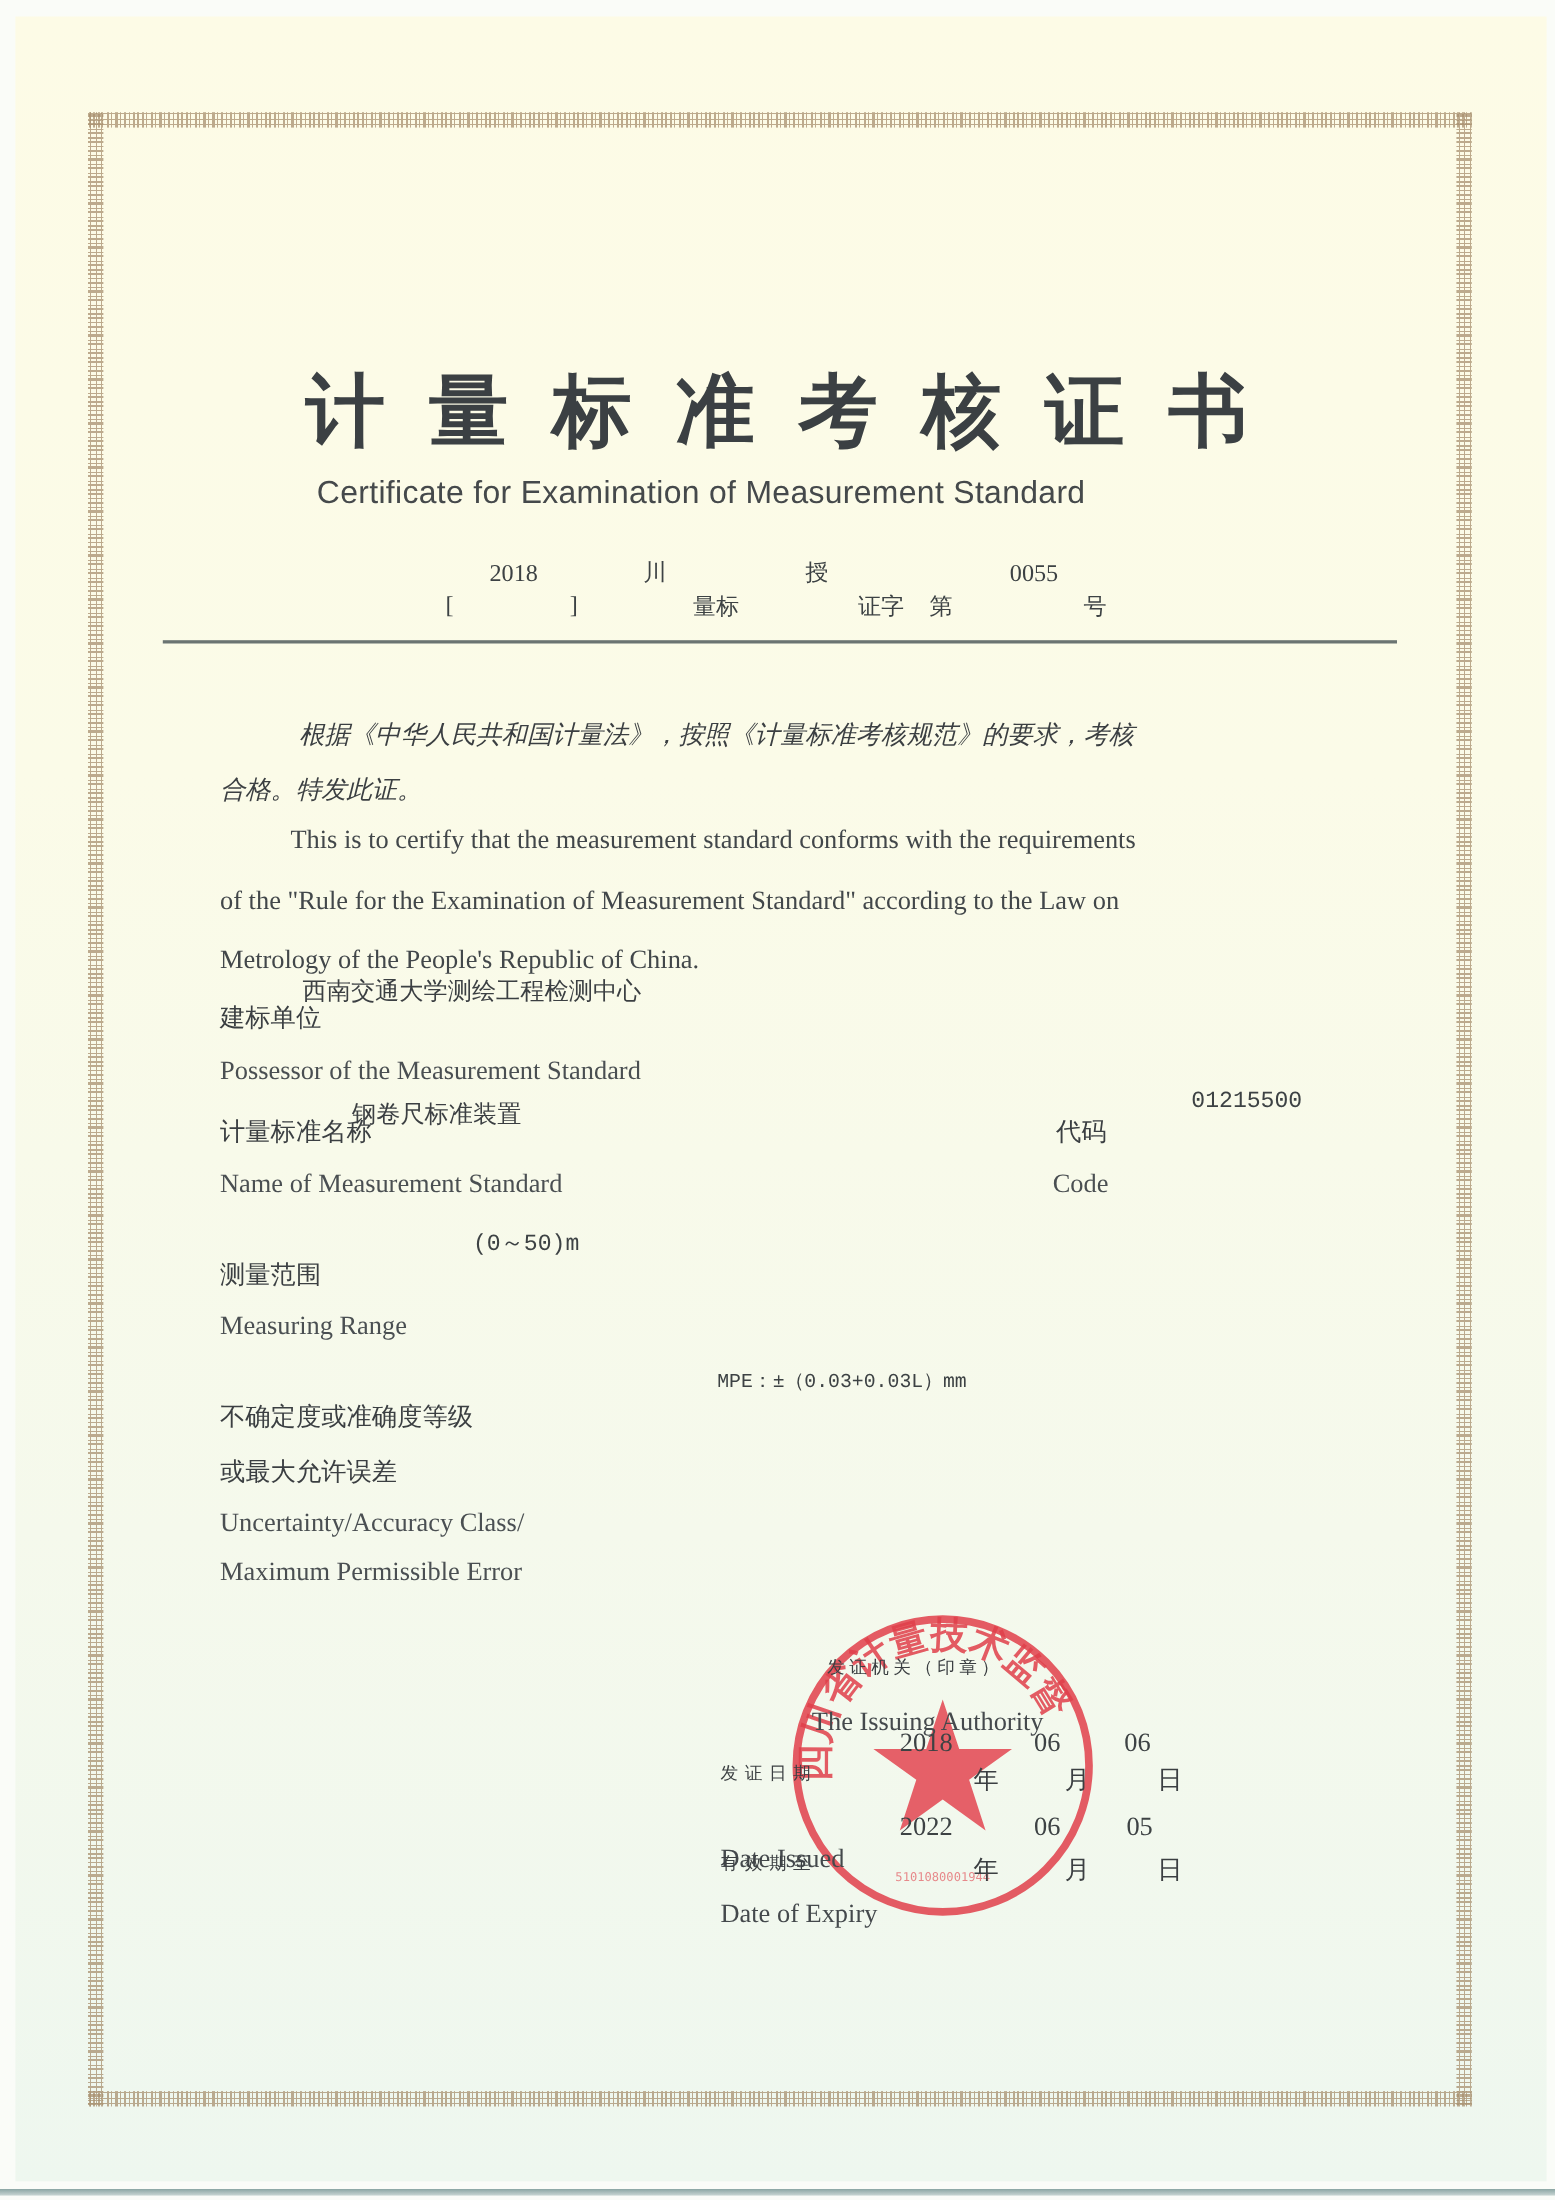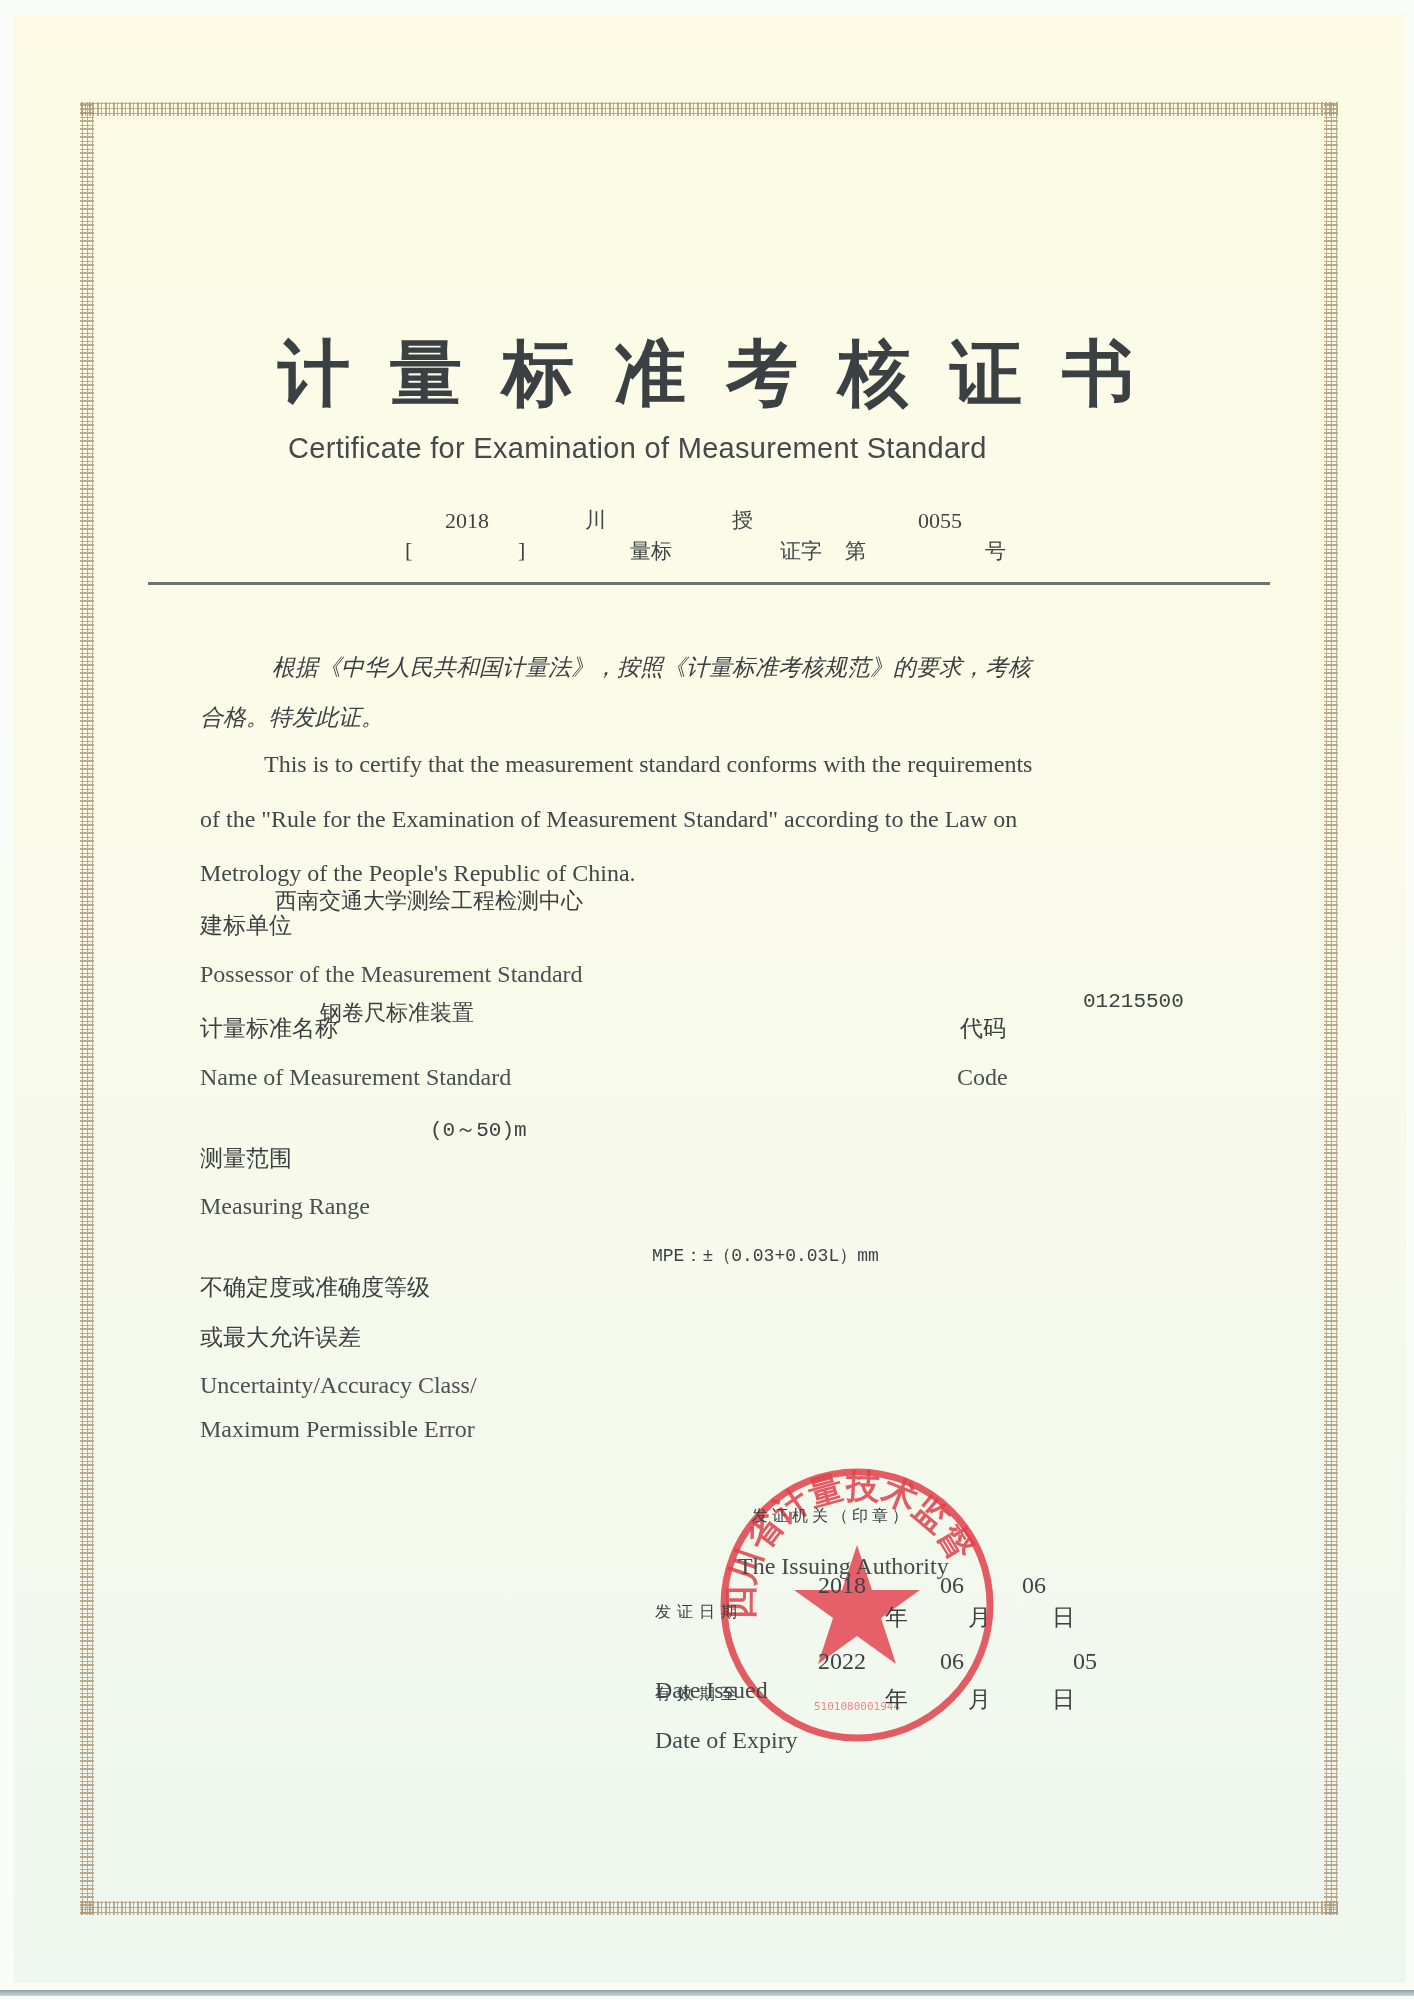--- a/index.html
+++ b/index.html
@@ -133,18 +133,18 @@
 <div class="abs date-num" style="left:940px; top:1572px;">06</div>
 <div class="abs date-num" style="left:1022px; top:1572px;">06</div>
 <div class="abs date-lbl-cn" style="left:655px; top:1602px;">发证日期</div>
 <div class="abs date-unit" style="left:885px; top:1602px;">年</div>
 <div class="abs date-unit" style="left:968px; top:1602px;">月</div>
 <div class="abs date-unit" style="left:1052px; top:1602px;">日</div>
 <div class="abs date-lbl-en" style="left:655px; top:1677px;">Date Issued</div>
 
 <div class="abs date-num" style="left:818px; top:1648px;">2022</div>
 <div class="abs date-num" style="left:940px; top:1648px;">06</div>
-<div class="abs date-num" style="left:1073px; top:1648px;">05</div>
+<div class="abs date-num" style="left:1024px; top:1648px;">05</div>
 <div class="abs date-lbl-cn" style="left:655px; top:1684px;">有效期至</div>
 <div class="abs date-unit" style="left:885px; top:1684px;">年</div>
 <div class="abs date-unit" style="left:968px; top:1684px;">月</div>
 <div class="abs date-unit" style="left:1052px; top:1684px;">日</div>
 <div class="abs date-lbl-en" style="left:655px; top:1727px;">Date of Expiry</div>
 
 </body></html>

